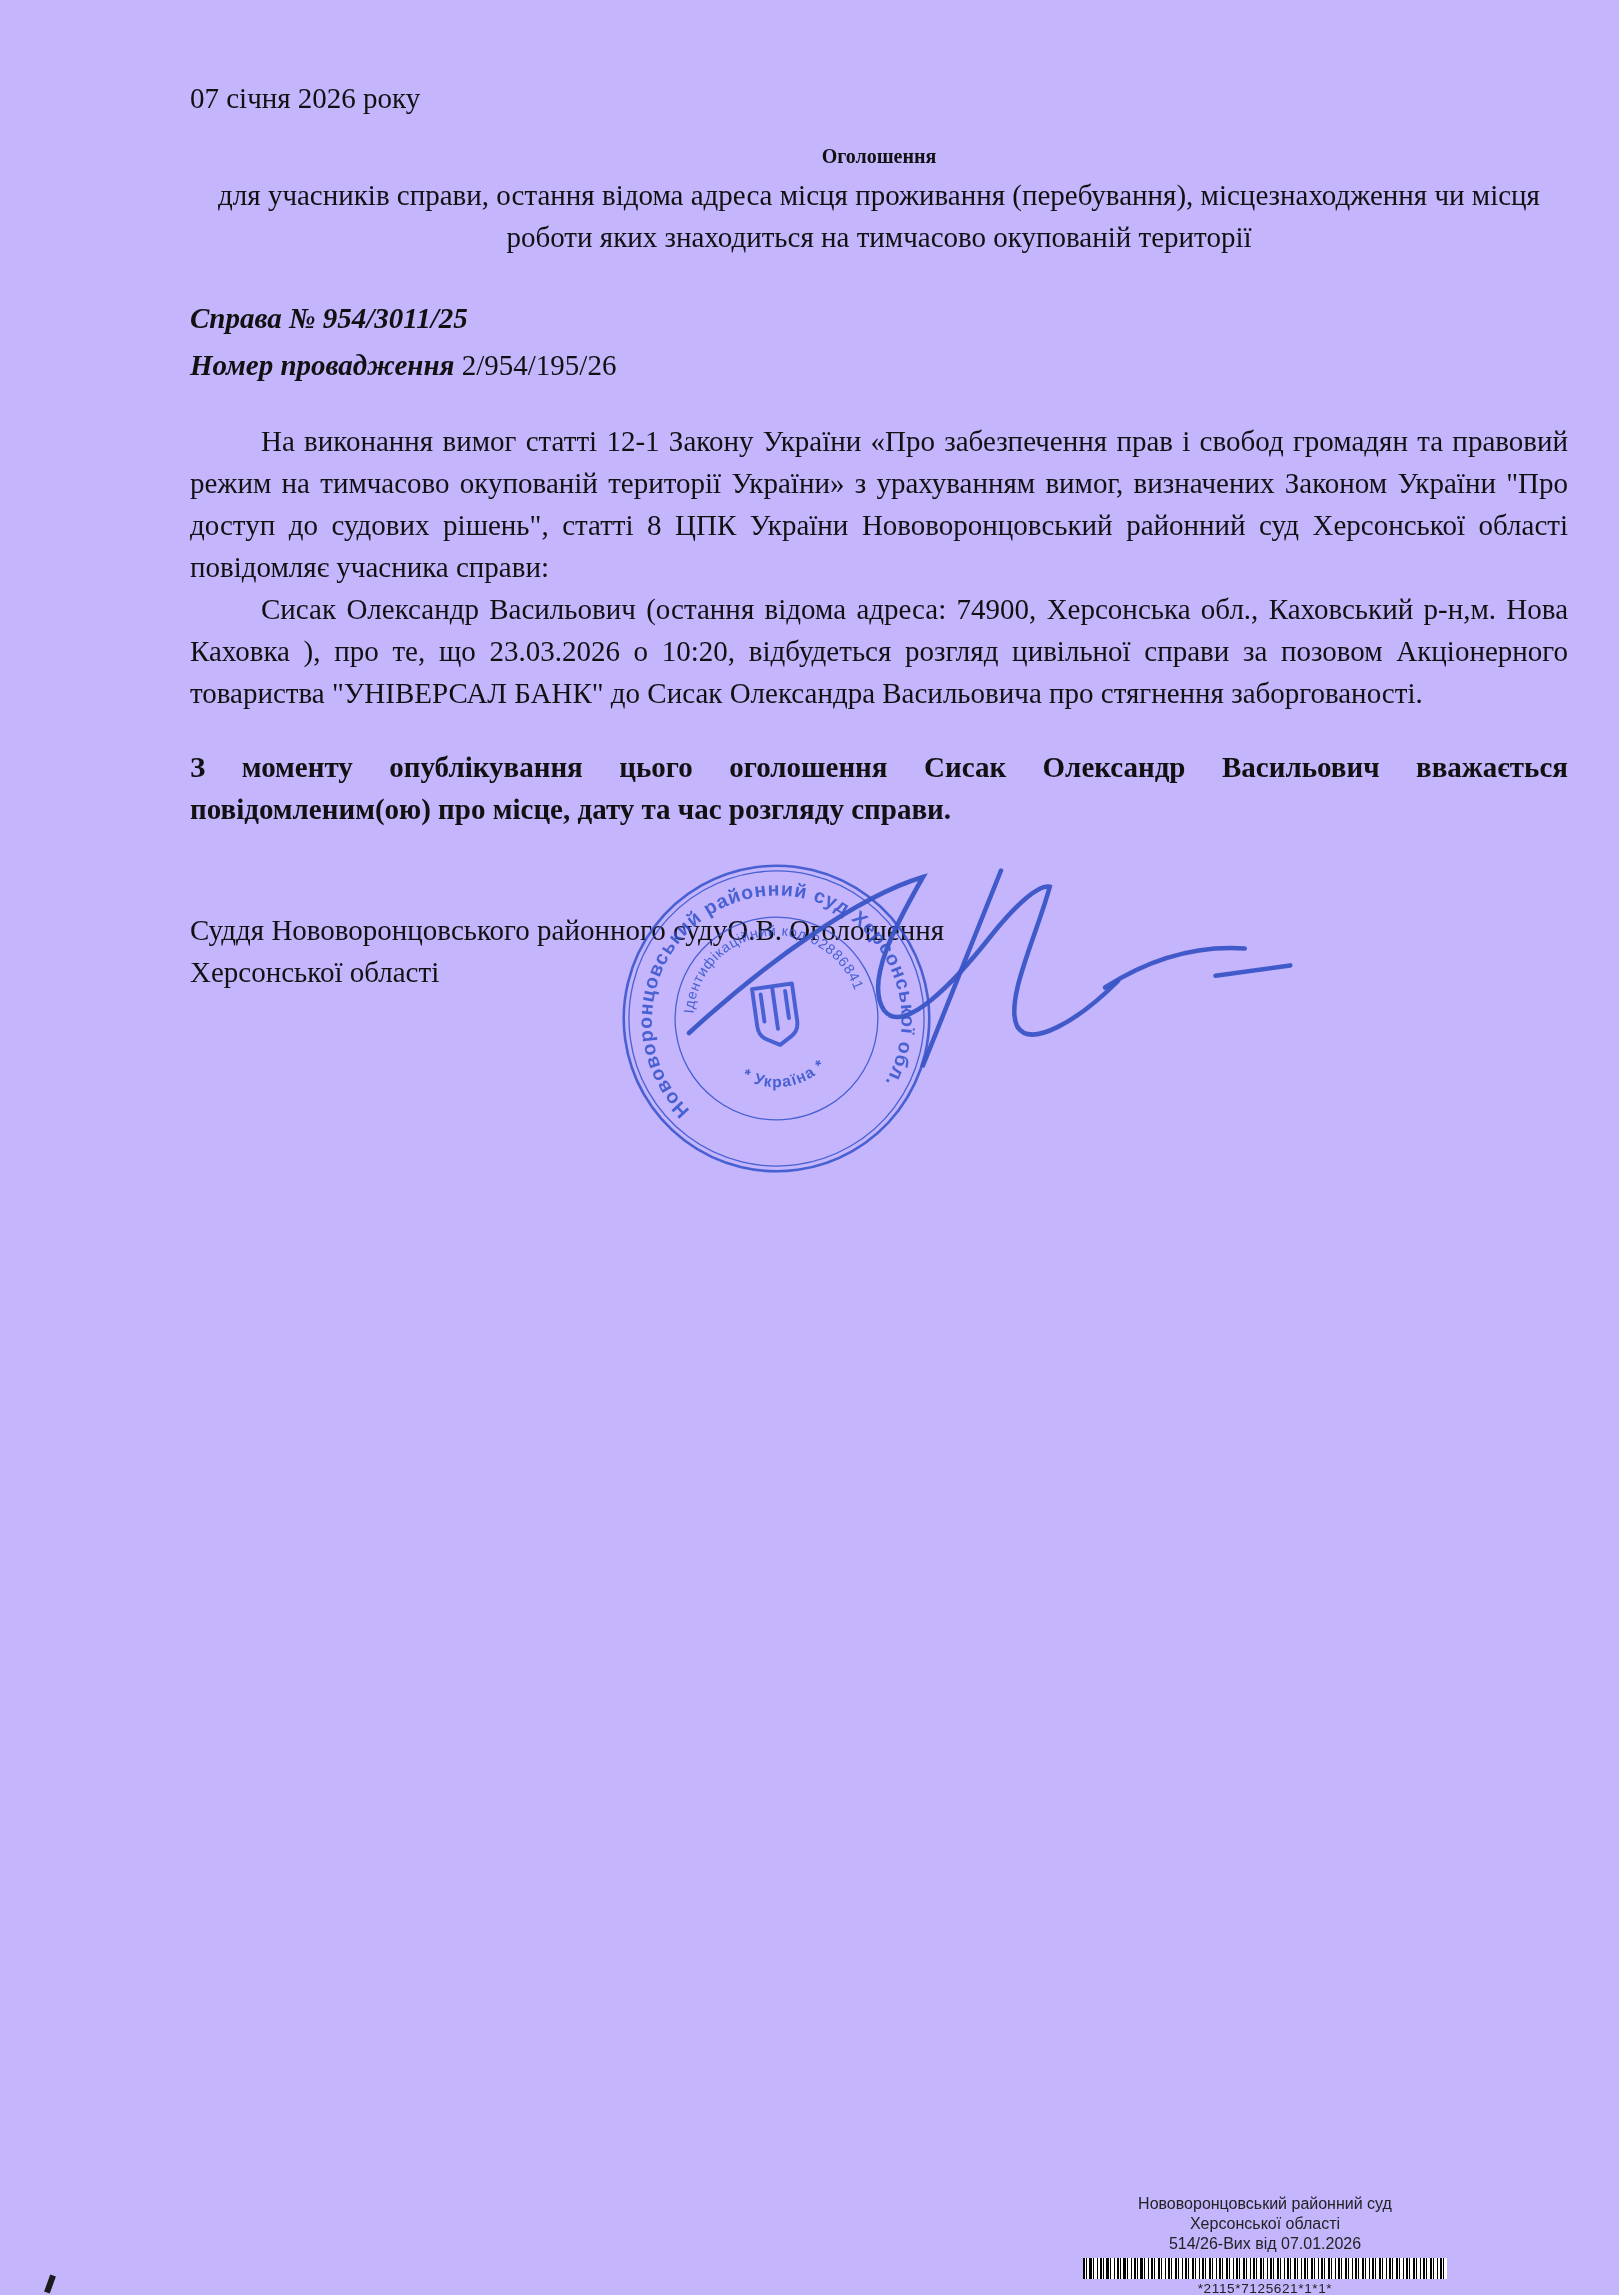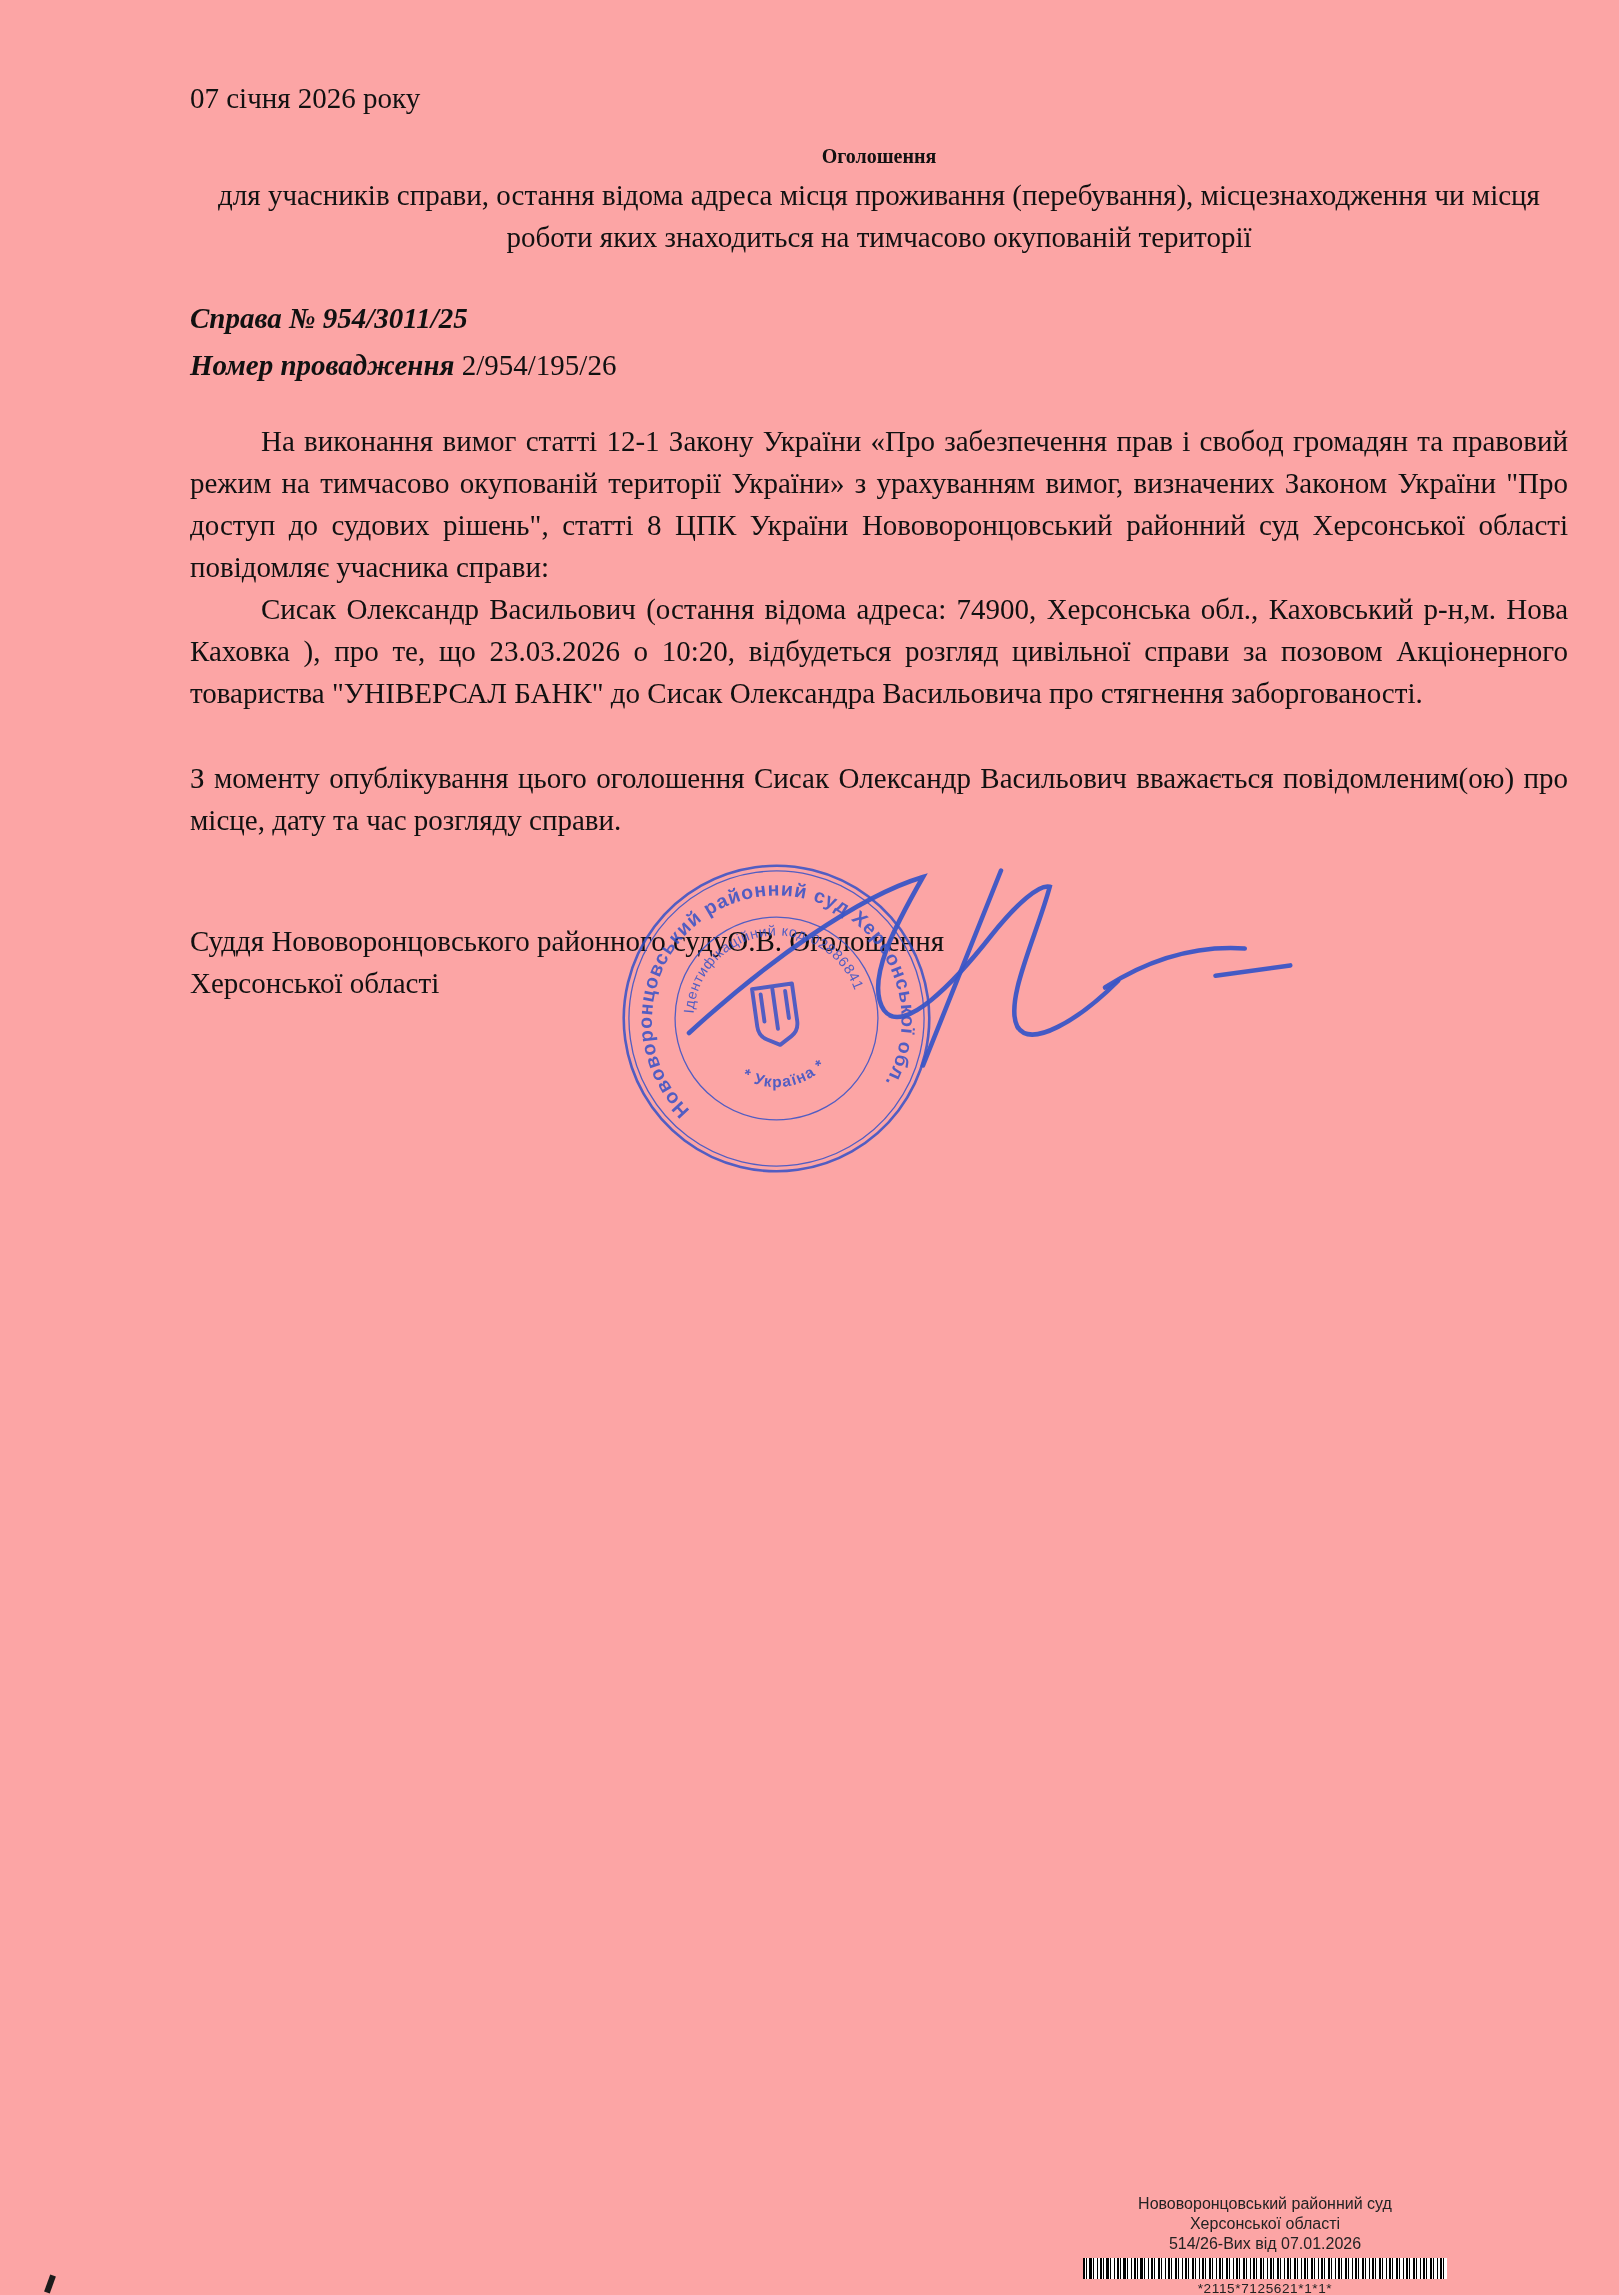--- a/index.html
+++ b/index.html
@@ -1,20 +1,20 @@
 <!DOCTYPE html>
 <html style="font-size:10.4px"><head>
 <meta charset="utf-8">
 <style>
   html,body { margin:0; padding:0; background:#ffffff; }
   .page {
     position:relative;
     width:1619px;
     height:2295px;
-    background:#fca5a5;
+    background:#c4b5fd;
     overflow:hidden;
     font-family:"Liberation Serif", serif;
     color:#111;
   }
   .doc {
     position:absolute;
     left:190px;
     top:77px;
     width:1378px;
     font-size:29px;
@@ -33,21 +33,21 @@
   }
   .bold { font-weight:bold;font-style:italic; }
   .case { margin-top:38px; }
   .proc { margin-top:5px; }
   .para {
     margin:0;
     text-align:justify;
   }
   .para.first { margin-top:34px; }
   .para.indent { text-indent:71px; }
-  .para.gap { margin-top:43px; }
+  .para.gap { margin-top:32px;font-weight:bold; }
   .sigrow {
     margin-top:79px;
     display:flex;
     justify-content:flex-start;
     align-items:flex-start;
   }
   .judge-name { white-space:nowrap; }
 
   
   .stamp {

